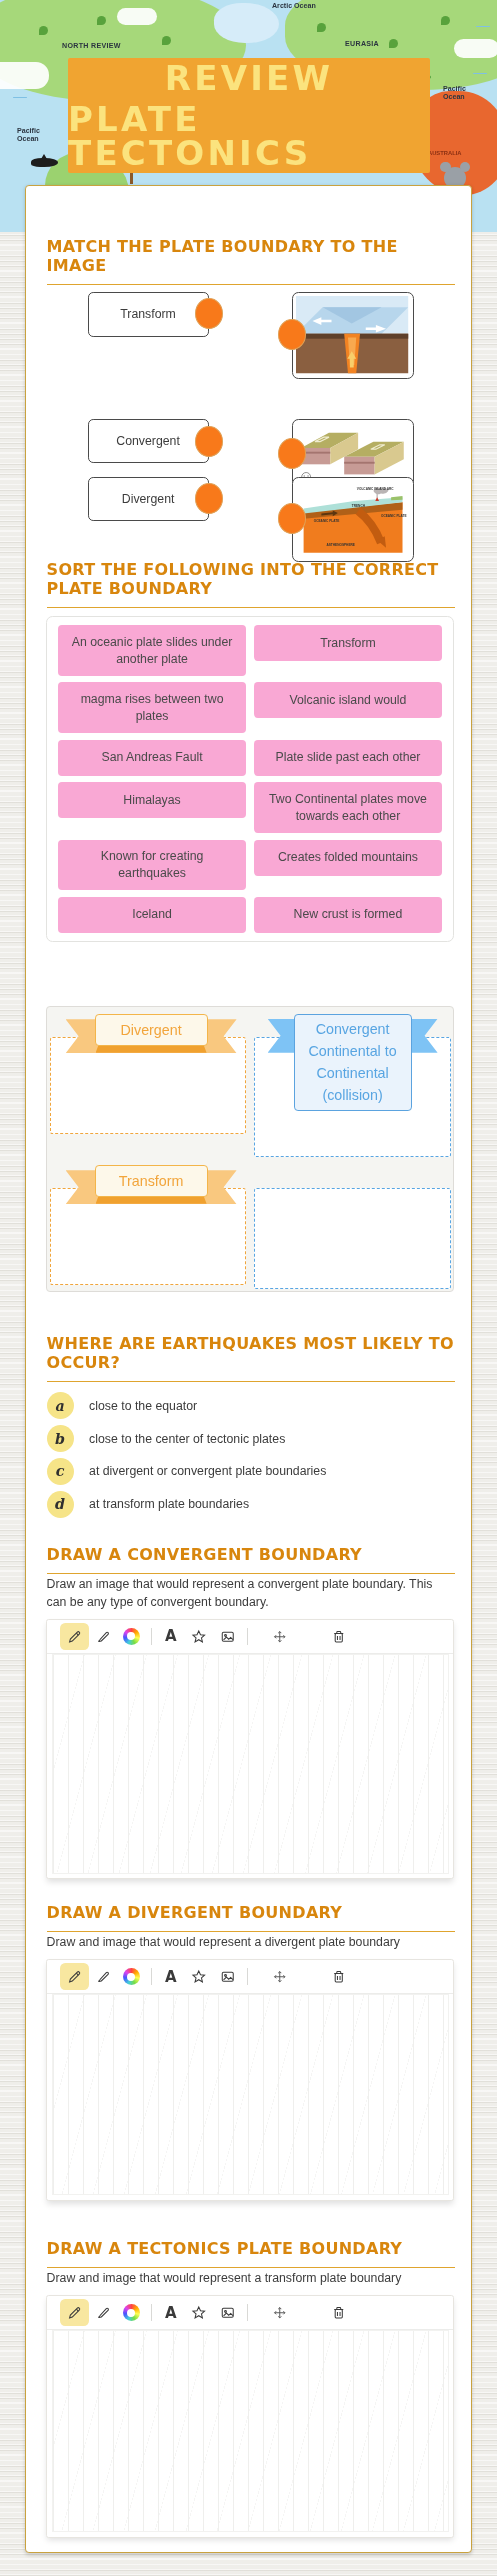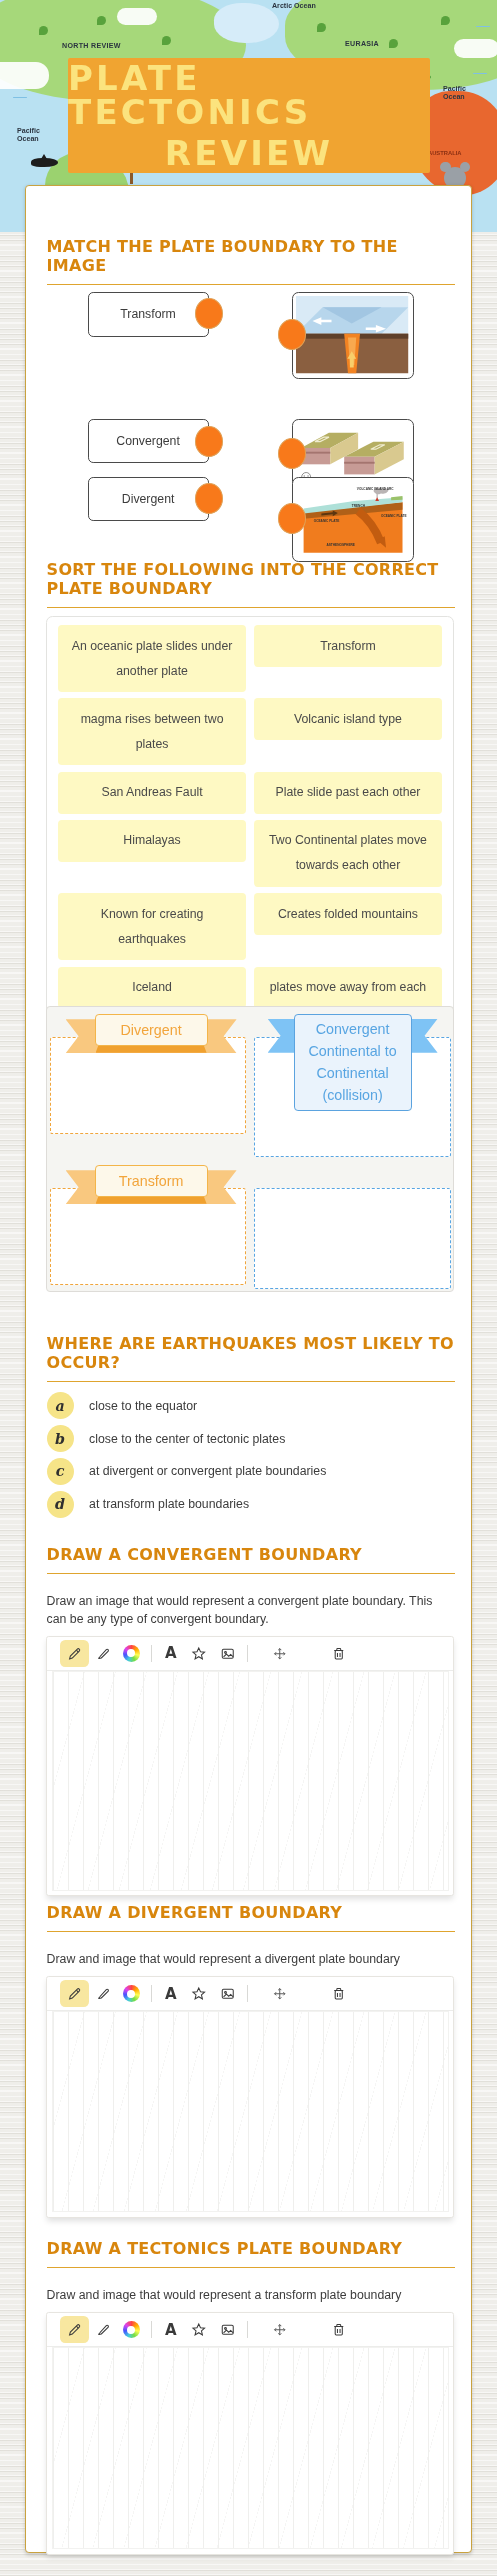--- a/index.html
+++ b/index.html
@@ -55,23 +55,23 @@
   .img-box{ position:absolute; left:245px; width:122px; background:#fff; border:1px solid #4a4a4a;
     border-radius:6.5px; padding:3.9px; }
   .img-box svg{ width:100%; height:100%; display:block; }
   .dot{ position:absolute; width:28.5px; height:31px; border-radius:50%; background:#f8791a;
     border:1.3px solid #dfa157; z-index:4; }
 
   
   .sort-grid{ position:relative; left:-0.6px; width:408px; margin-top:7.8px; background:#fff;
     border:0.6px solid #e3e3e0; border-radius:6.5px; padding:8.4px 11px;
     display:grid; grid-template-columns:1fr 1fr; gap:6.5px 7.8px; align-items:start; }
-  .sort-card{ background:#fef9c3; border-radius:3.9px; min-height:36px; padding:8.4px 11.7px;
+  .sort-card{ background:#f9a8d4; border-radius:3.9px; min-height:36px; padding:8.4px 11.7px;
     display:flex; align-items:center; justify-content:center; text-align:center;
-    font-size:12.3px; line-height:25px; color:#4a4a4a; }
+    font-size:12.3px; line-height:17px; color:#4a4a4a; }
 
   
   .zones{ position:absolute; left:20px; top:820px; width:408px; height:286px; background:#f5f5f2;
     border:0.6px solid #dedcd8; border-radius:3.9px; }
   .dzone{ position:absolute; background:#fff; border-radius:2.6px; }
   .dzone.orange{ border:1.3px dashed #f0a53c; }
   .dzone.blue{ border:1.3px dashed #58a5e2; }
   .ribbon{ position:absolute; z-index:2; }
   .band{ position:absolute; left:0; top:5.2px; height:34px; width:100%;
     clip-path:polygon(0 0,100% 0,calc(100% - 13px) 50%,100% 100%,0 100%,13px 50%); }
@@ -87,21 +87,21 @@
   .rlabel.blue{ background:#eaf3fc; border:1.3px solid #5ba3df; color:#58a5e2; width:118px; left:26px; }
 
   
   .opt-row{ display:flex; align-items:center; gap:15.5px; margin-bottom:5.8px; height:27px; }
   .opt-bubble{ width:27px; height:27px; border-radius:50%; background:#f6e488; flex:0 0 27px;
     display:flex; align-items:center; justify-content:center;
     font-family:"DejaVu Serif", serif; font-style:italic; font-weight:bold; font-size:14.3px; color:#2f2f2f; }
   .opt-text{ font-size:12.3px; color:#3c3c3c; }
 
   
-  .prompt{ font-size:12.3px; line-height:17.5px; color:#3c3c3c; margin-top:19px; }
+  .prompt{ font-size:12.3px; line-height:17.5px; color:#3c3c3c; margin-top:2px; }
   .draw-widget{ position:relative; left:-0.6px; width:408px; background:#fff; border:0.6px solid #e7e5e0;
     border-radius:2.6px; box-shadow:0 3.9px 6.5px -1.9px rgba(0,0,0,.13); margin-top:7.8px; }
   .toolbar{ height:34px; display:flex; align-items:center; padding-left:13px; border-bottom:0.6px solid #ececea; }
   .tool{ width:28.5px; height:27px; display:flex; align-items:center; justify-content:center;
     border-radius:5.2px; color:#3a3a3a; }
   .tool.active{ background:#f8e7a0; }
   .tool svg{ display:block; }
   .tdivider{ width:0.6px; height:17px; background:#d9d9d6; margin:0 5.2px; }
   .tool.move{ margin-left:13px; color:#555; }
   .tool.trash{ margin-left:30px; }
@@ -144,22 +144,22 @@
   <div class="koala"></div>
   <div class="maplabel ocean" style="left:272px;top:3.2px;width:78px">Arctic Ocean</div>
   <div class="maplabel cont" style="left:62px;top:43px">NORTH REVIEW</div>
   <div class="maplabel cont" style="left:345px;top:41px">EURASIA</div>
   <div class="maplabel ocean" style="left:17px;top:128px">Pacific Ocean</div>
   <div class="maplabel ocean" style="left:443px;top:86px">Pacific Ocean</div>
   <div class="maplabel aus" style="left:428px;top:150px">AUSTRALIA</div>
 </div>
 
 <div class="banner">
+  <div class="line">REVIEW</div>
   <div class="line">PLATE TECTONICS</div>
-  <div class="line">REVIEW</div>
 </div>
 
 <div class="card">
 
   <div class="sec" style="top:51px">
     <div class="sec-title">MATCH THE PLATE BOUNDARY TO THE IMAGE</div>
     <hr class="underline">
     <div class="match-wrap">
 
       <div class="match-box" style="top:6.5px;height:45px">
@@ -243,21 +243,21 @@
       <div class="sort-card">
           <span>An oceanic plate slides under another plate</span>
         </div>
       <div class="sort-card">
           <span>Transform</span>
         </div>
       <div class="sort-card">
           <span>magma rises between two plates</span>
         </div>
       <div class="sort-card">
-          <span>Volcanic island type</span>
+          <span>Volcanic island would</span>
         </div>
       <div class="sort-card">
           <span>San Andreas Fault</span>
         </div>
       <div class="sort-card">
           <span>Plate slide past each other</span>
         </div>
       <div class="sort-card">
           <span>Himalayas</span>
         </div>
@@ -265,23 +265,20 @@
           <span>Two Continental plates move towards each other</span>
         </div>
       <div class="sort-card">
           <span>Known for creating earthquakes</span>
         </div>
       <div class="sort-card">
           <span>Creates folded mountains</span>
         </div>
       <div class="sort-card">
           <span>Iceland</span>
-        </div>
-      <div class="sort-card">
-          <span>plates move away from each other</span>
         </div>
       <div class="sort-card">
           <span>New crust is formed</span>
         </div>
     </div>
   </div>
 
   <div class="zones">
     <div class="dzone orange" style="left:3.2px;top:30px;width:196px;height:97px"></div>
     <div class="dzone blue" style="left:207px;top:30px;width:197px;height:120px"></div>

